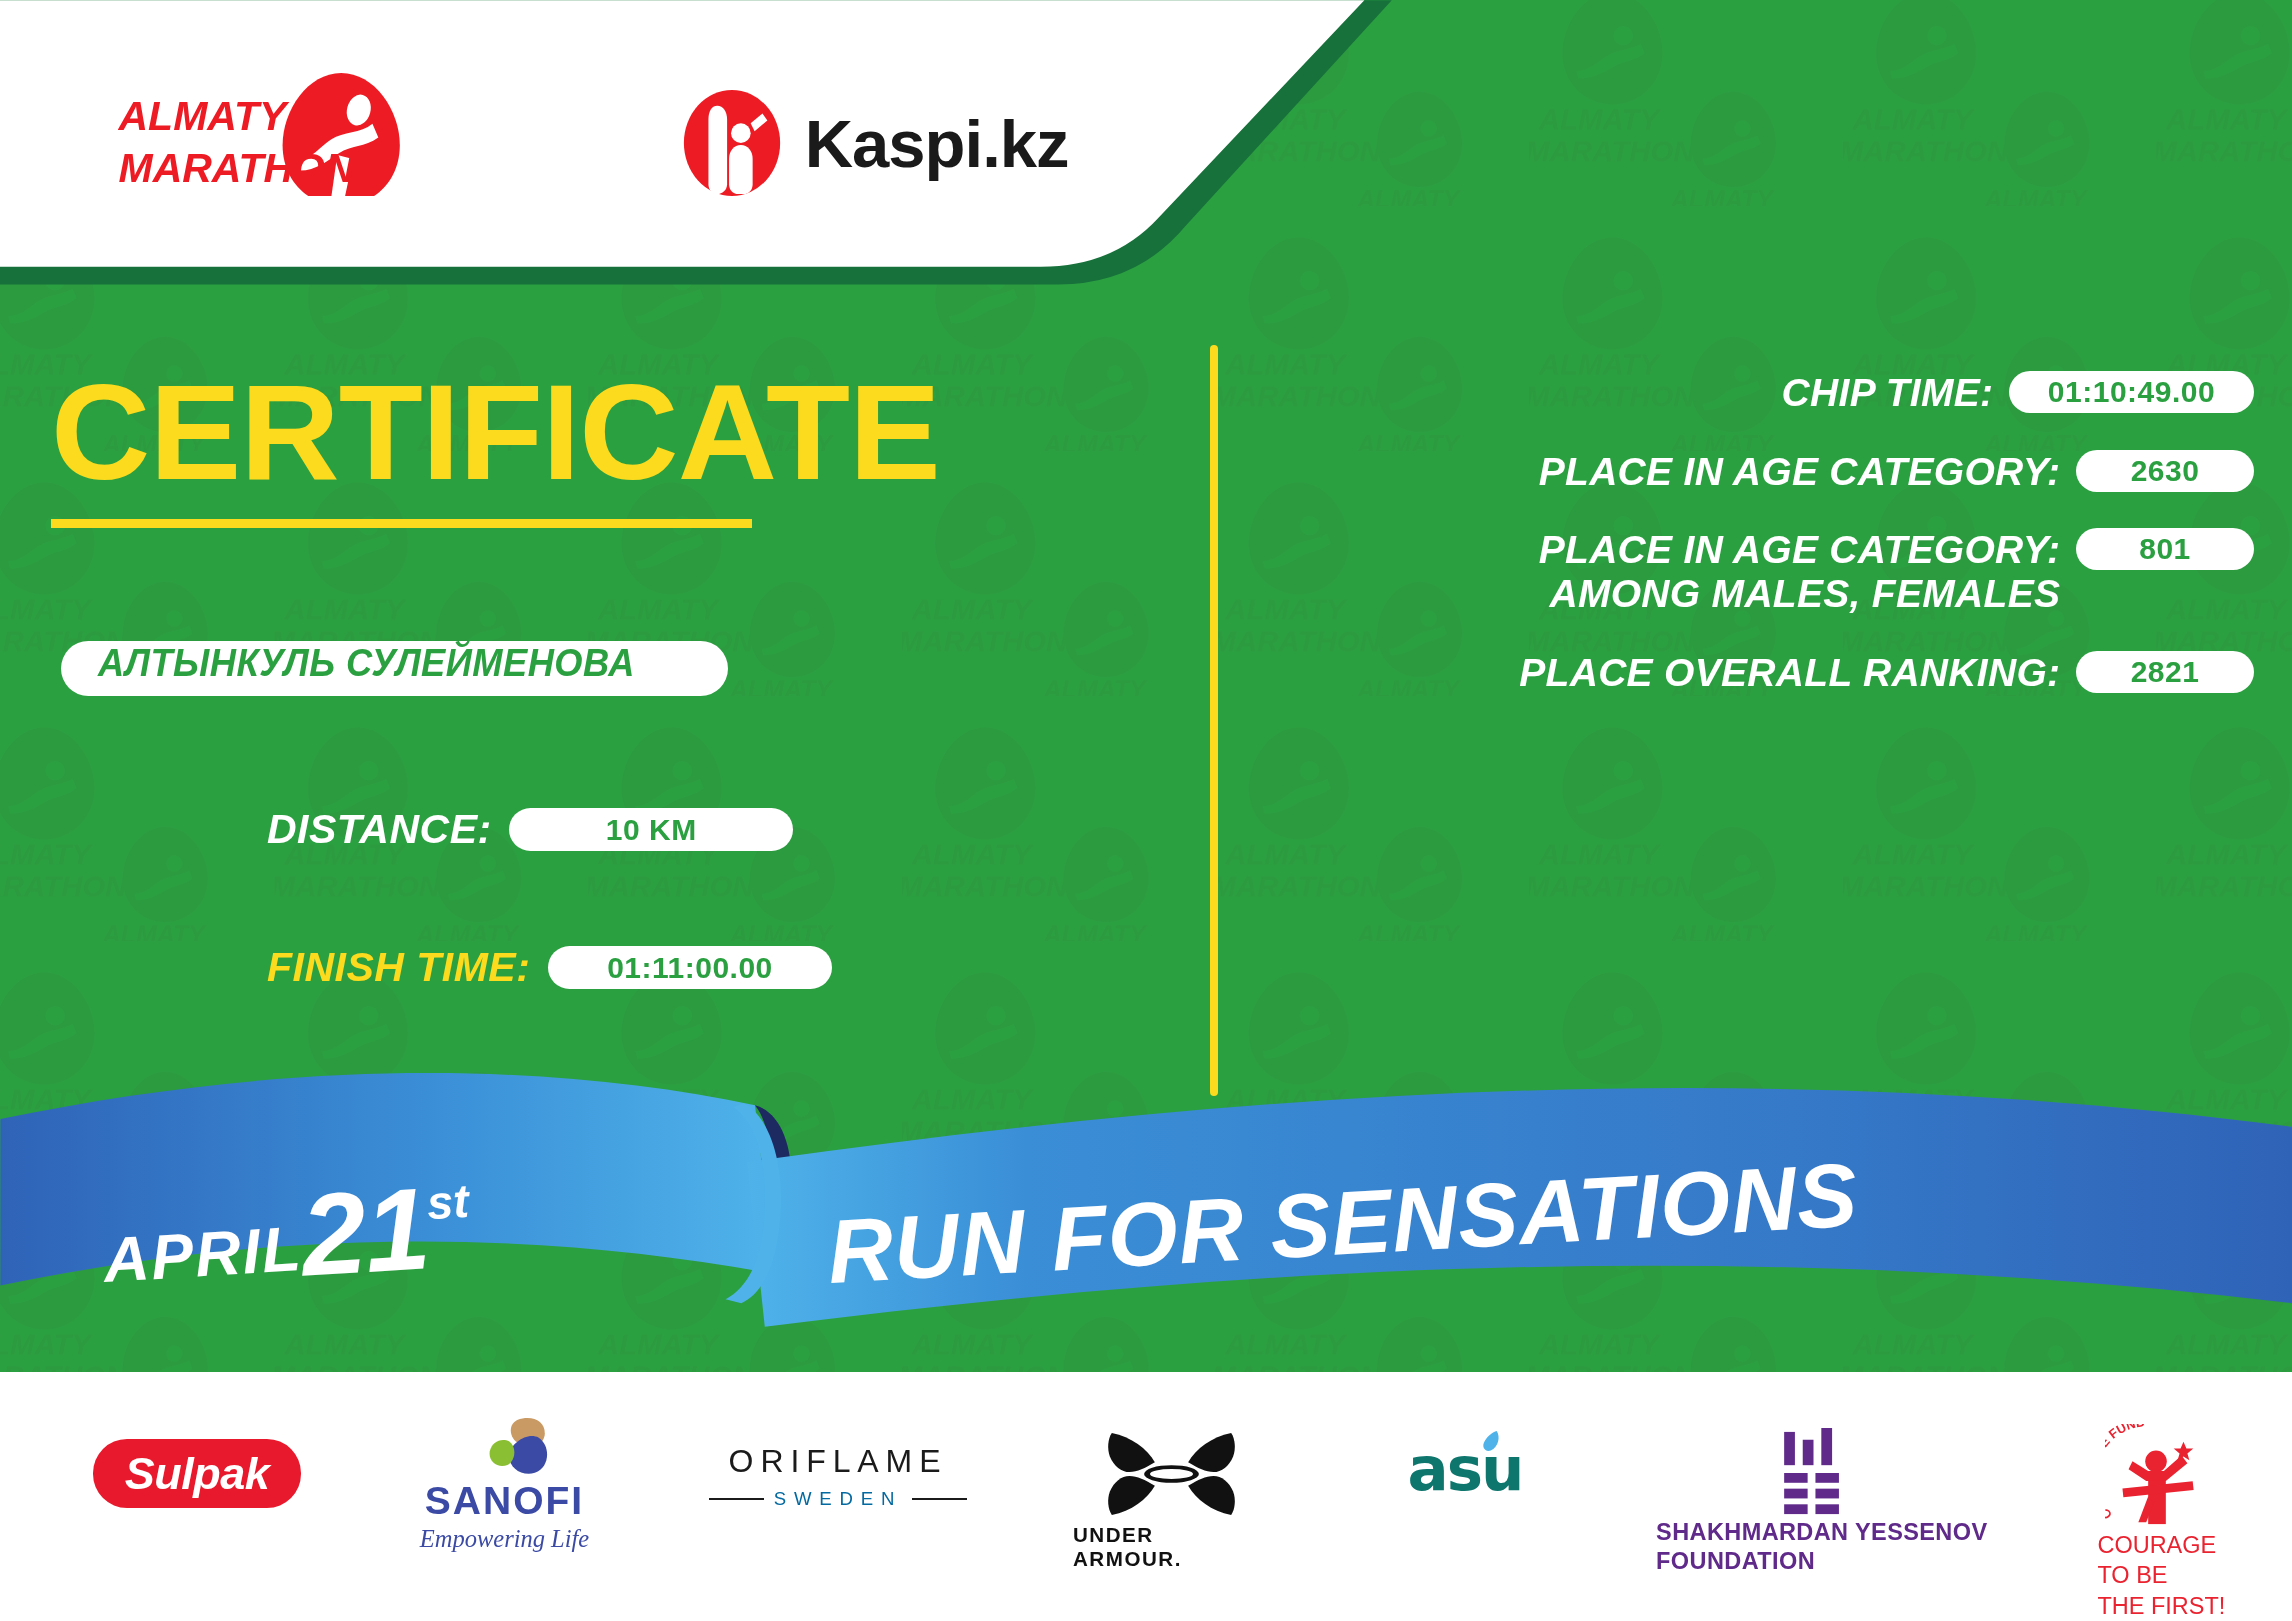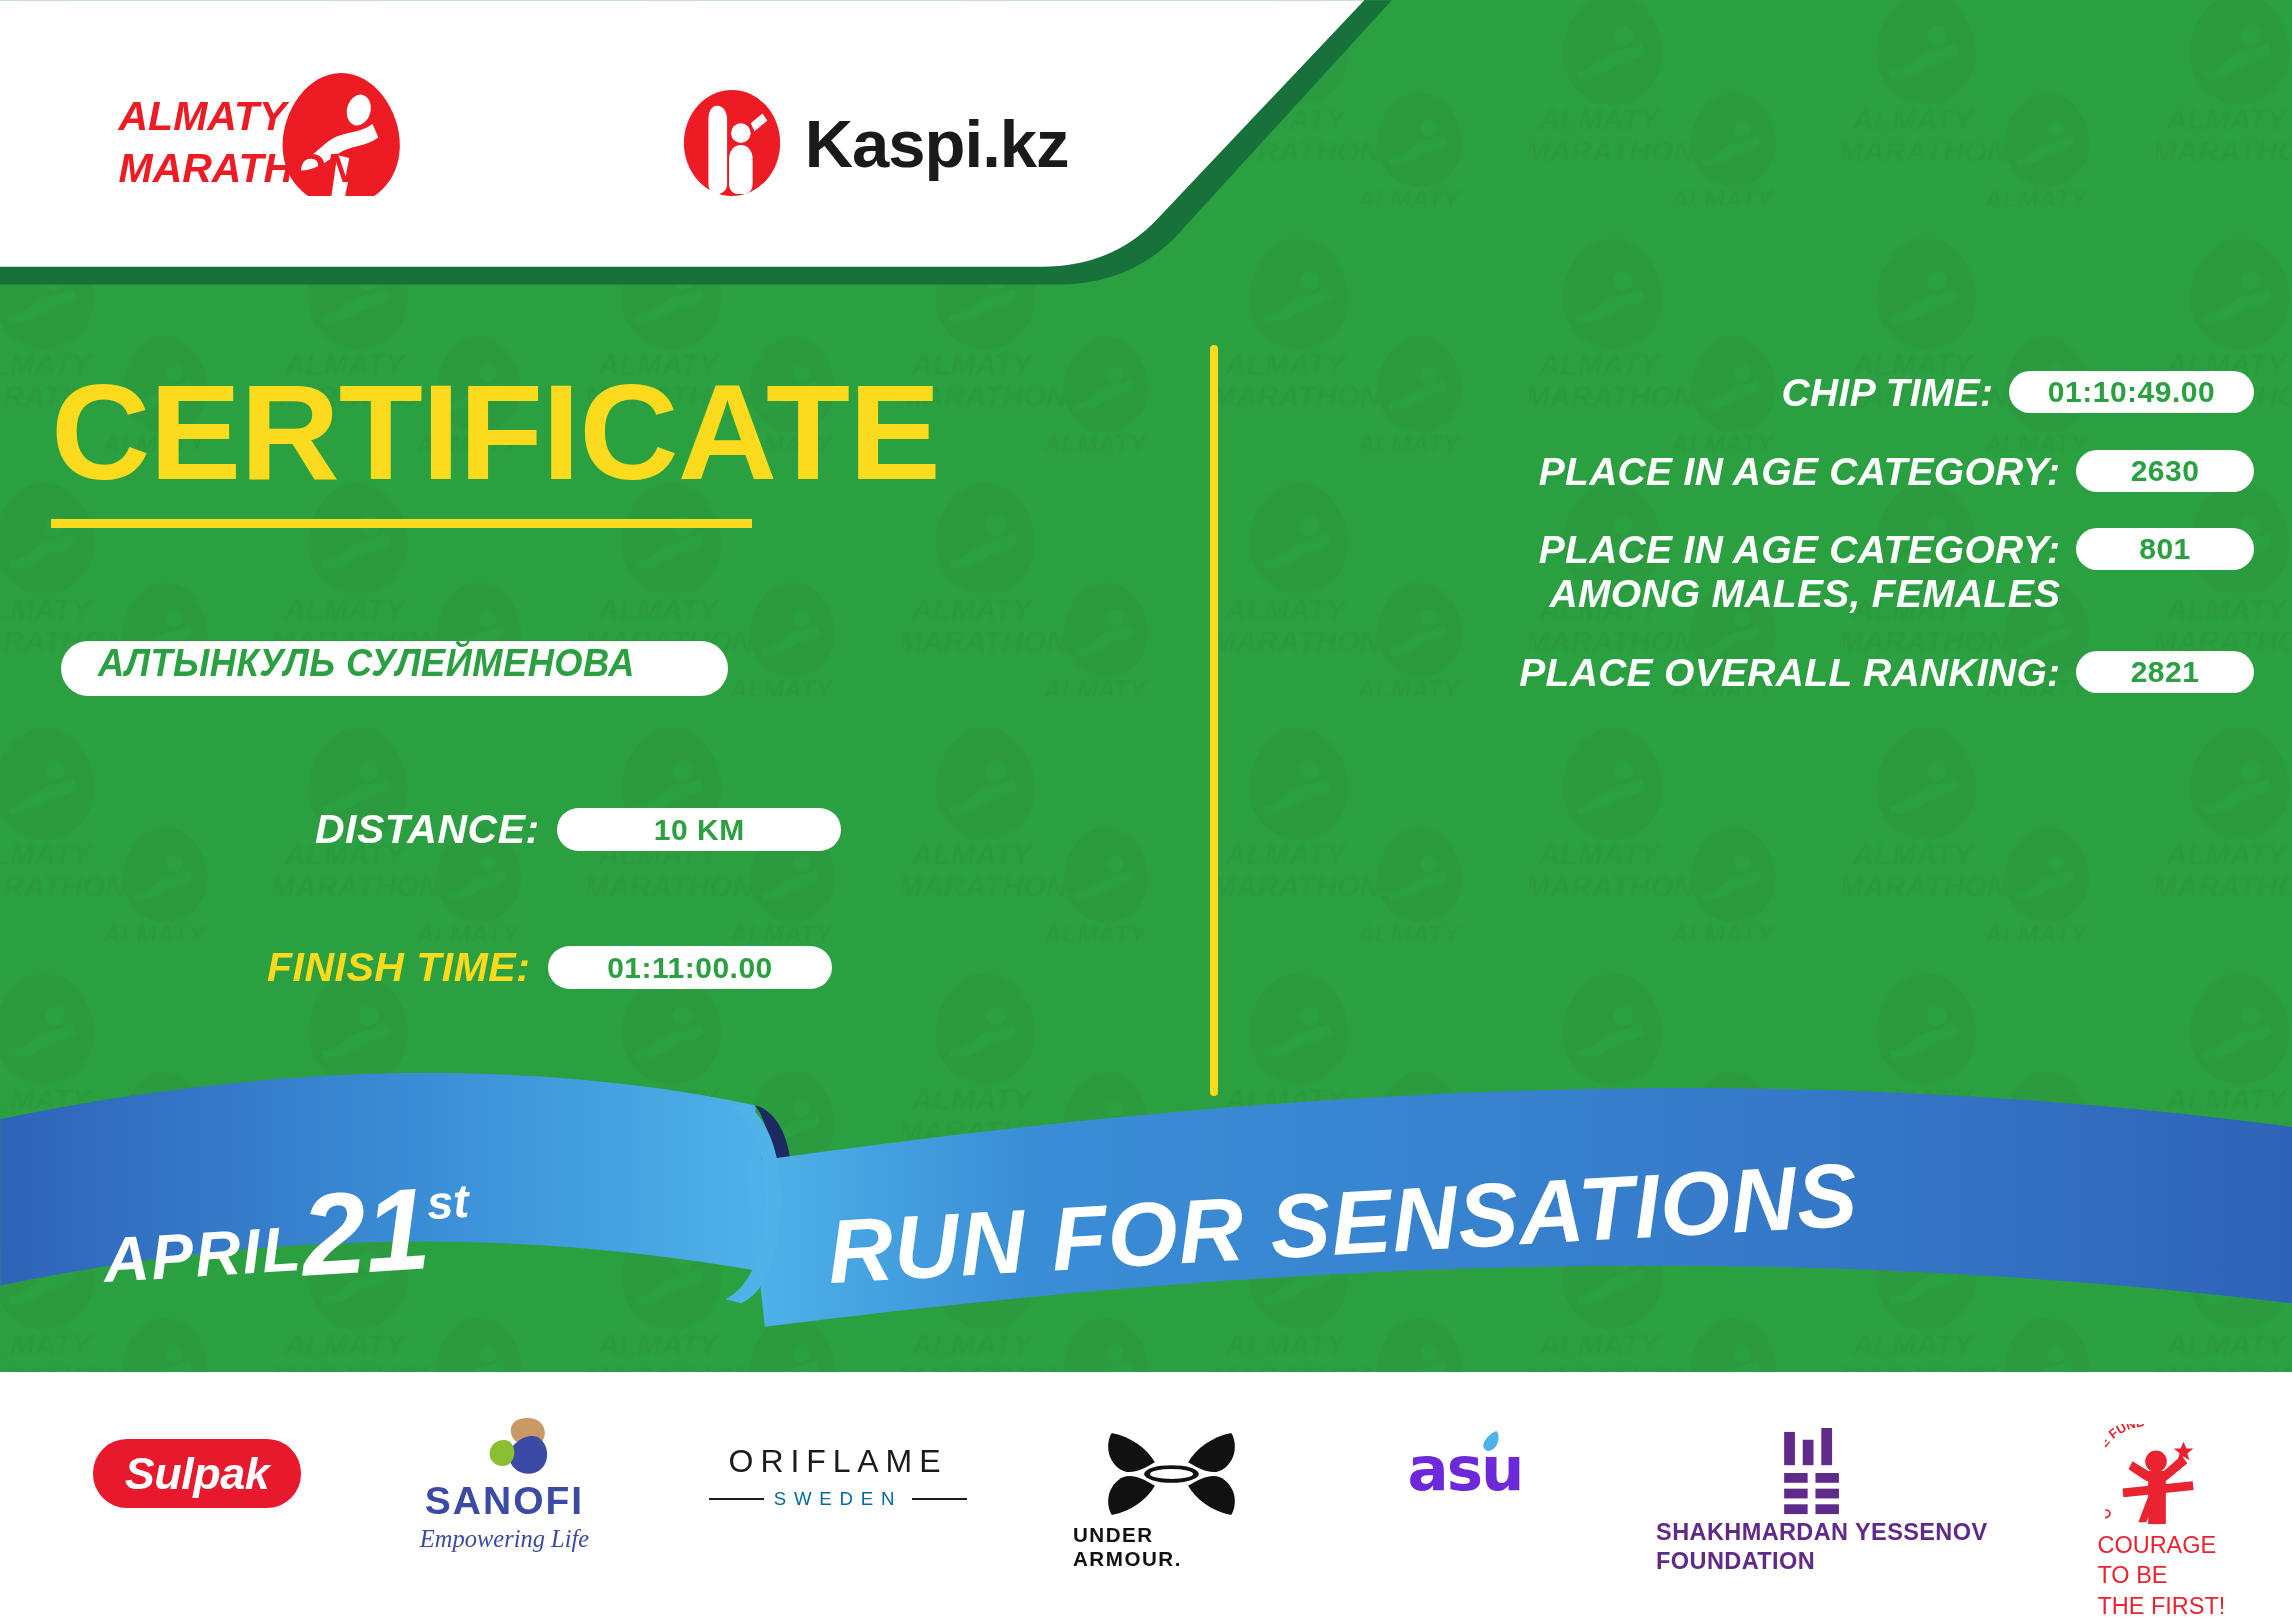--- a/index.html
+++ b/index.html
@@ -81,21 +81,21 @@
     align-items: center;
     height: 51px;
   }
   .left-row .lbl {
     font-size: 41px;
     font-weight: bold;
     font-style: italic;
     letter-spacing: 0.5px;
     white-space: nowrap;
   }
-  .lbl-white { color: #ffffff; margin-left: 48px; }
+  .lbl-white { color: #ffffff; }
   .lbl-yellow { color: #fcdb1e; }
   .val-pill {
     background: #ffffff;
     border-radius: 21.6px;
     height: 43px;
     display: flex;
     align-items: center;
     justify-content: center;
     color: #2ba041;
     font-size: 30px;
@@ -247,21 +247,21 @@
   .oriflame .sub {
     color: #0369a1; font-size: 18.6px; letter-spacing: 7.8px; padding: 0 9.8px;
   }
   .ua { left: 1073px; top: 27.4px; width: 196px; text-align: left; }
   .ua .uatext {
     color: #111; font-size: 20.6px; font-weight: bold; letter-spacing: 1.5px;
     margin-top: 3.9px;
   }
   .asu { left: 1362px; top: 31px; width: 206px; text-align: center; }
   .asu .wordmark {
-    color: #6d28d9; font-size: 61px; font-weight: bold; letter-spacing: -2px;
+    color: #0f766e; font-size: 61px; font-weight: bold; letter-spacing: -2px;
     font-family: "DejaVu Sans", sans-serif;
   }
   .yessenov { left: 1607px; top: 25.5px; width: 412px; display: flex; align-items: center; }
   .yessenov .ytext {
     color: #5f2a8a; font-size: 23.5px; font-weight: bold; line-height: 1.25;
     letter-spacing: 0.4px; margin-left: 17.6px;
   }
   .courage { left: 2044px; top: 21.6px; width: 225px; display: flex; align-items: center; }
   .courage .ctext {
     color: #ea2330; font-size: 23.5px; line-height: 1.3; margin-left: 9.8px;

